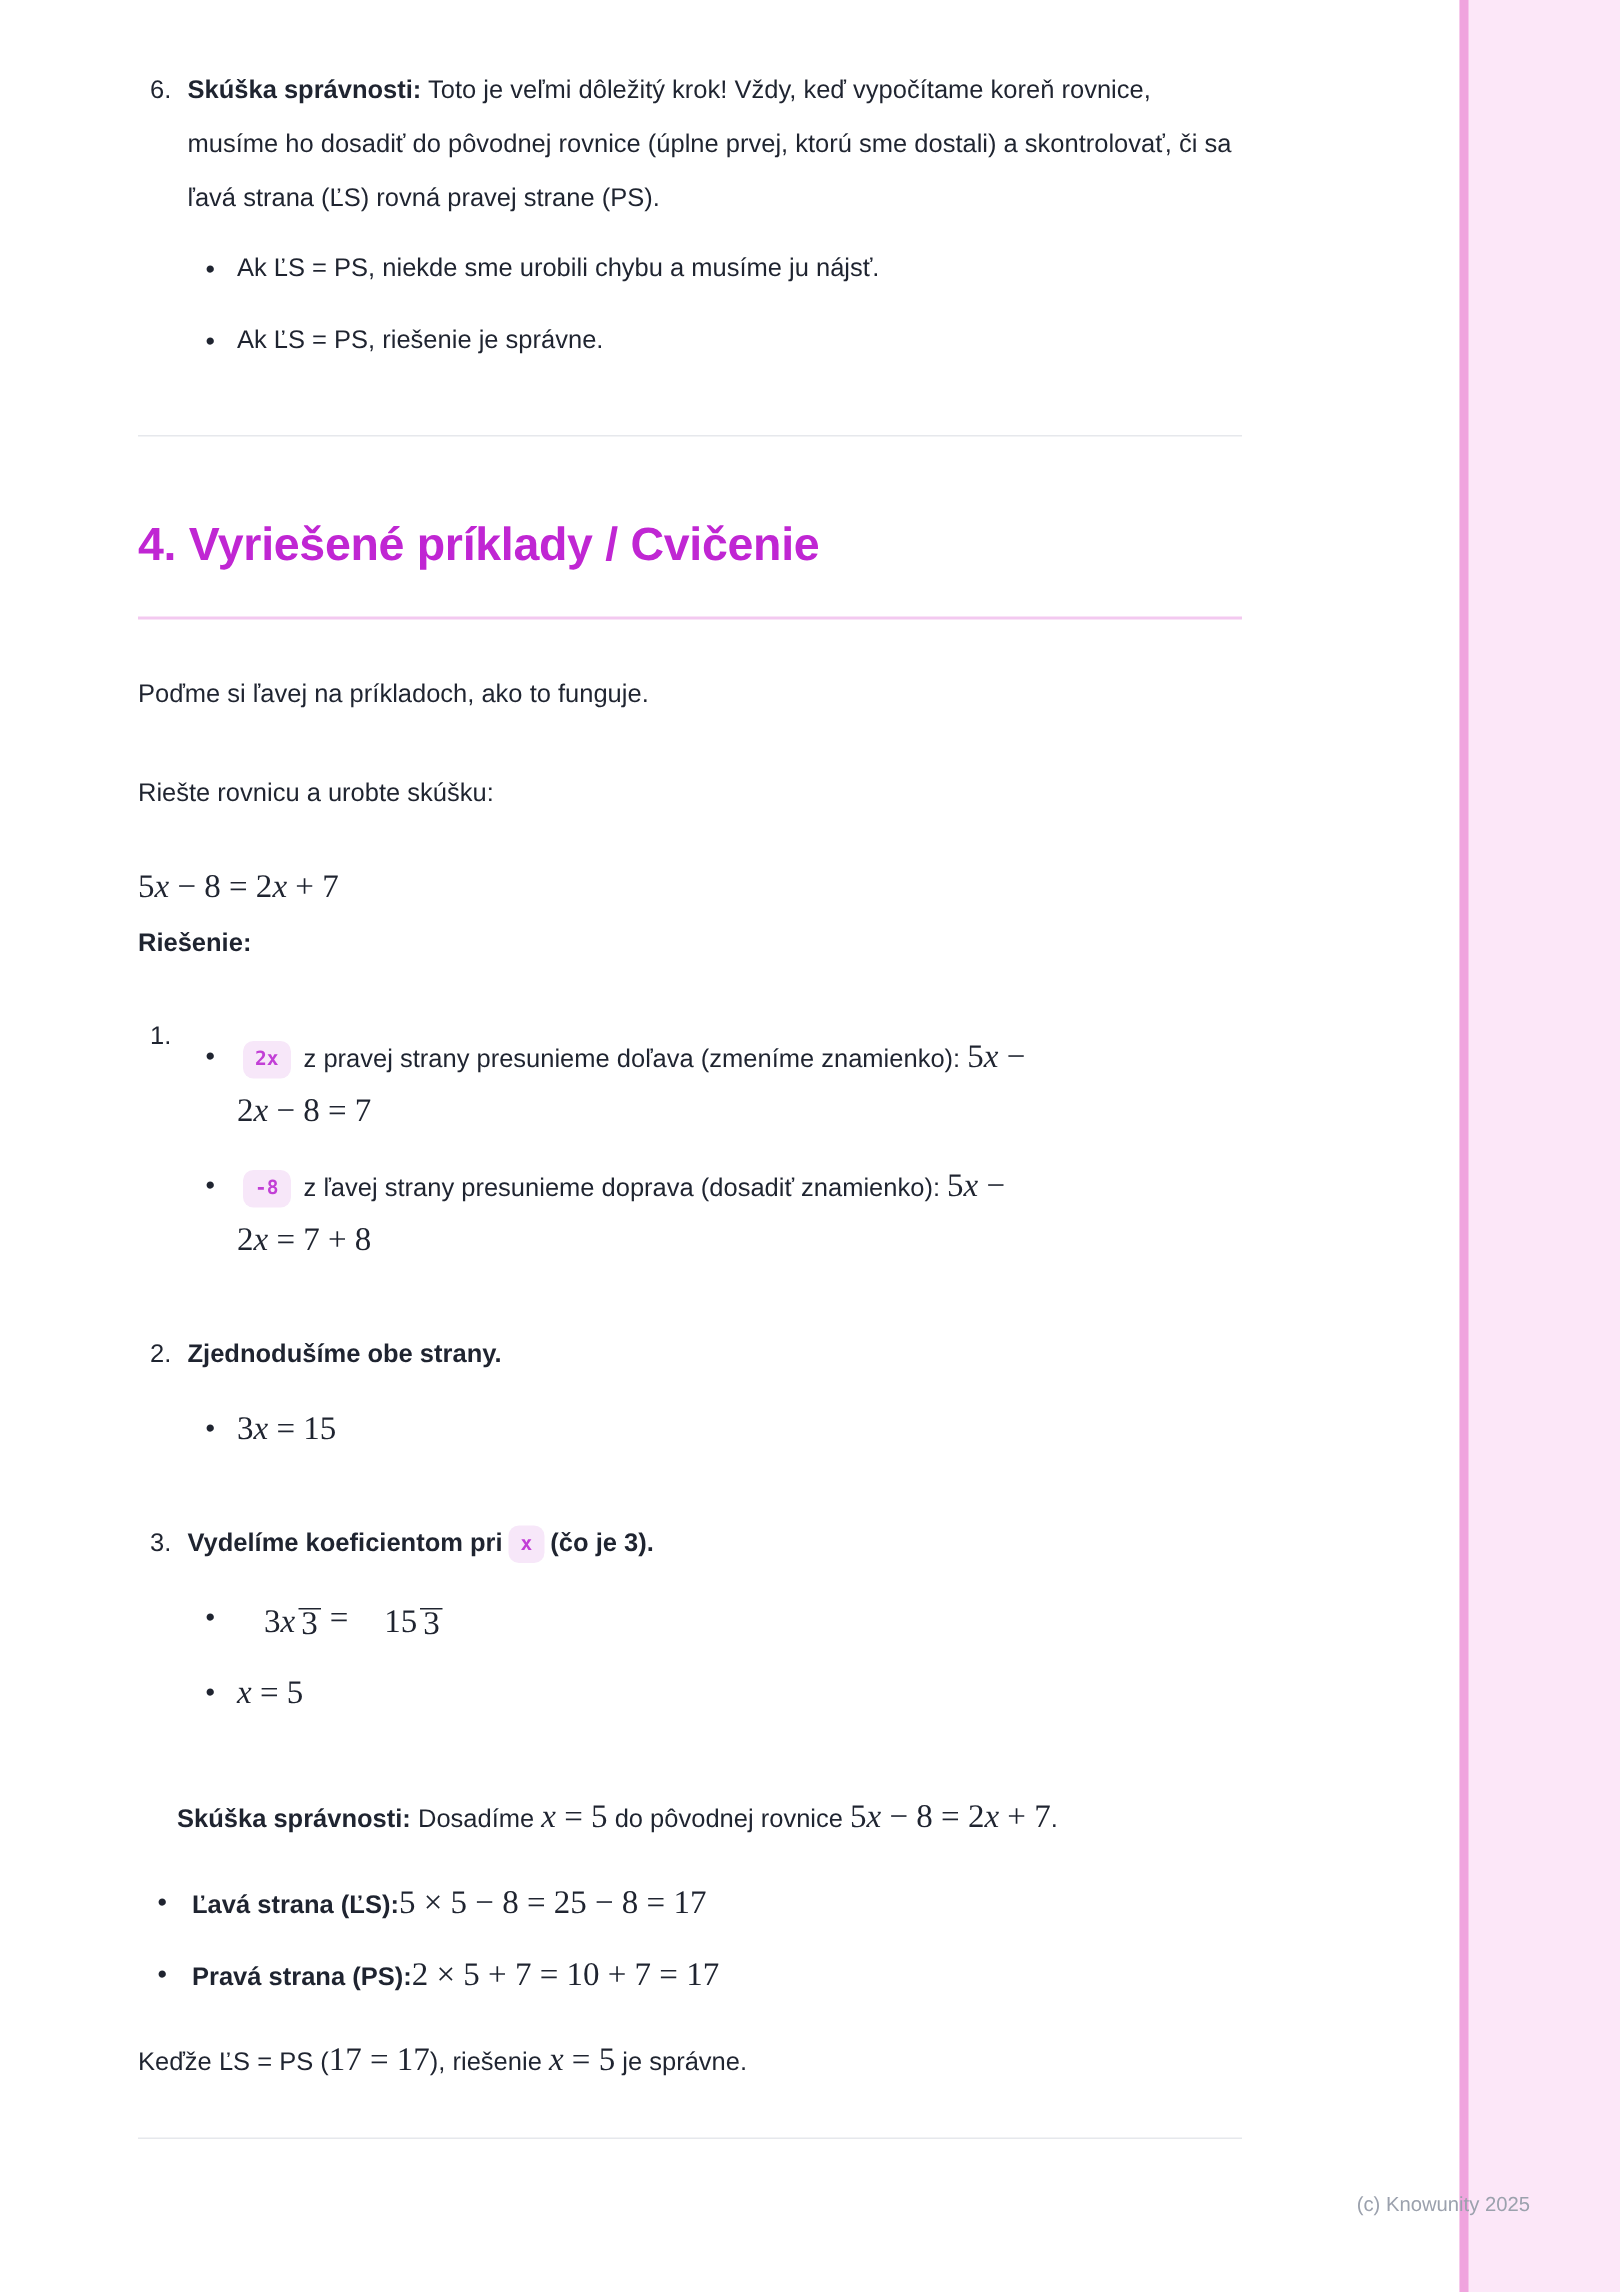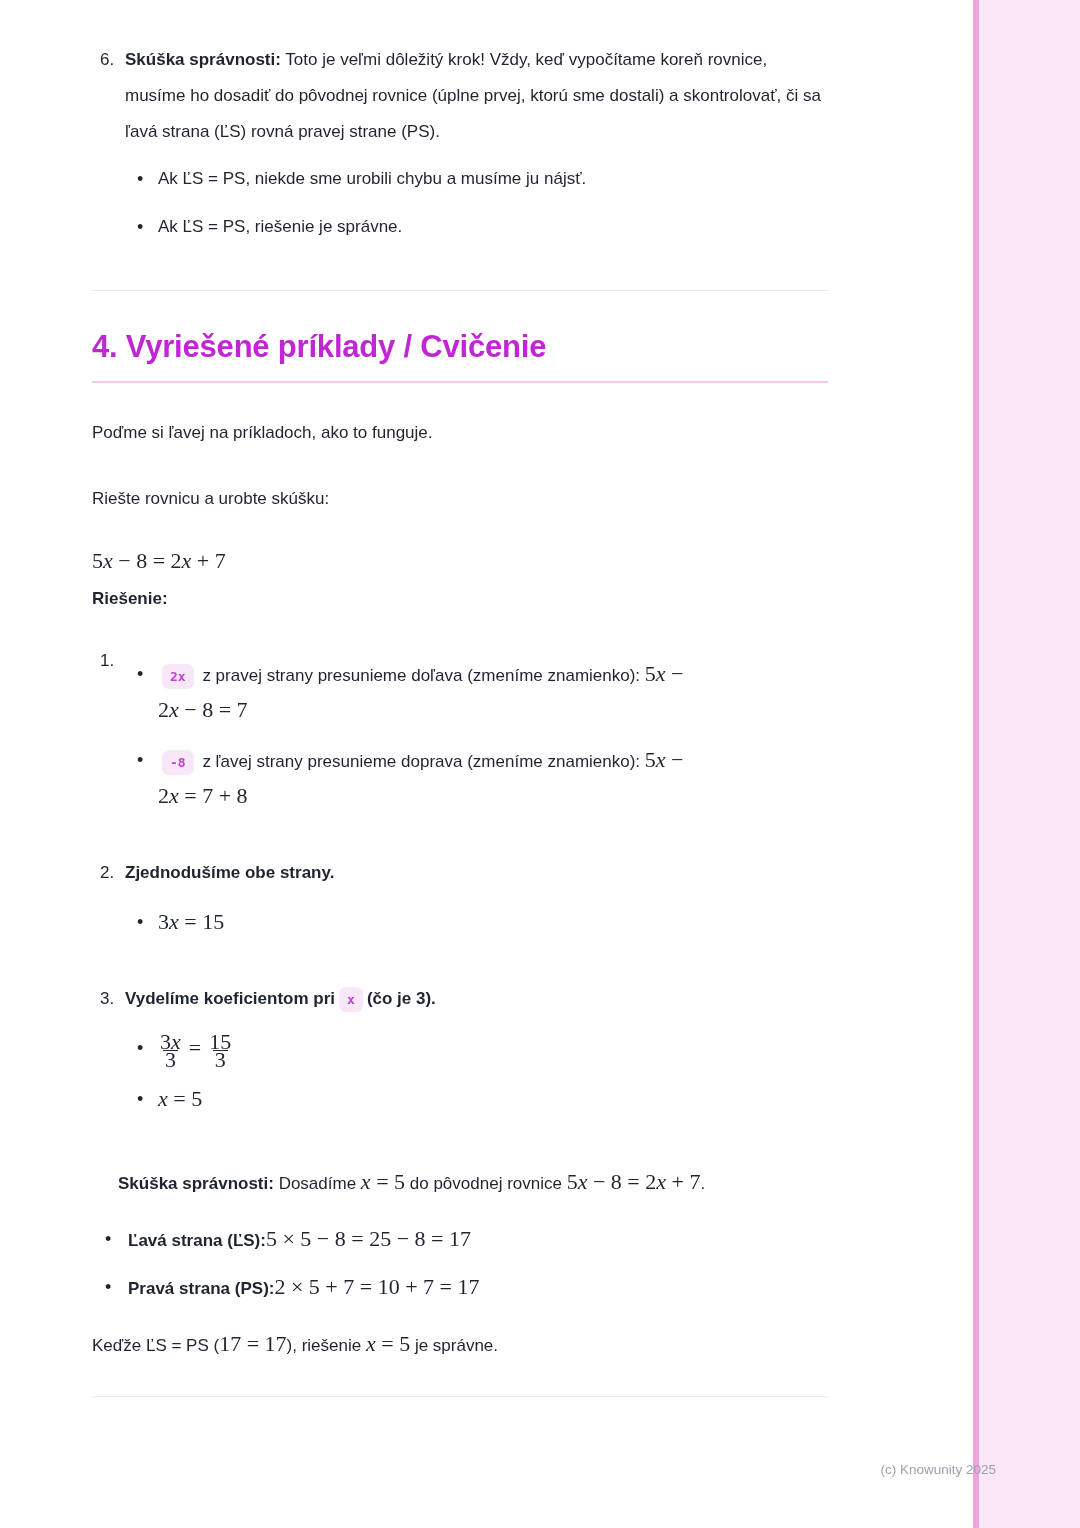--- a/index.html
+++ b/index.html
@@ -45,25 +45,25 @@
   .bullets > li::before { content: "•"; position: absolute; left: 12px; top: 0; font-size: 18px; }
   .item6 .bullets { margin-top: 12px; }
 
   .check-list { margin-top: 20px; }
   .check-list > li { padding-left: 36px; margin-bottom: 12px; }
   .check-list > li::before { left: 13px; }
 
   hr.divider { border: none; border-top: 1px solid var(--divider, #e6e8ec); margin-top: 32px; }
 
   h2 {
-    margin-top: 36px;
+    margin-top: 52px;
     font-size: 31px;
     line-height: 40px;
     color: var(--heading, #c026d3);
-    padding-bottom: 14px;
+    padding-bottom: 28px;
     border-bottom: 2px solid var(--accent-line, #f3c9f0);
     letter-spacing: -0.2px;
   }
   h3 {
     margin-top: 46px;
     font-size: 23px;
     line-height: 30px;
     color: var(--subheading, #e04fd0);
   }
 
@@ -90,40 +90,41 @@
     line-height: 13px;
     padding: 6px 8px;
     border-radius: 7px;
     vertical-align: middle;
     margin: 0 4px;
   }
 
   
   .frac {
     display: inline-flex;
-    flex-direction: column;
+    flex-direction: row;
     align-items: center;
     font-family: "Liberation Serif", serif;
     font-size: 14px;
     line-height: 17px;
     vertical-align: middle;
     text-align: center;
+    margin-left: 16px;
   }
   .frac .den-part { border-top: 1px solid #1f2430; padding: 0 2px; }
   .frac .num-part { padding: 0 2px; }
   .frac-li { line-height: 44px; }
   .frac-eq { margin: 0 6px; }
 
   .check-intro { margin-top: 32px; margin-left: 26px; }
   .conclusion { margin-top: 20px; }
 
   .footer {
     position: absolute;
     top: 1462px;
-    right: 84px;
+    right: 60px;
     font-size: 13.5px;
     color: var(--muted, #9ba1ad);
     z-index: 3;
   }
 </style>
 </head>
 <body>
 
 <div class="side-strip"></div>
 
@@ -153,21 +154,21 @@
 
   <p class="sol-label"><strong>Riešenie:</strong></p>
 
   <div class="steps">
 
     <div class="oli step">
       <span class="num">1.</span>
       <div class="oli-body">
         <ul class="bullets">
           <li><code class="code">2x</code> <span>z pravej strany presunieme doľava (zmeníme znamienko):</span> <span class="math">5<i>x</i> −</span><br><span class="math">2<i>x</i> − 8 = 7</span></li>
-          <li><code class="code">-8</code> <span>z ľavej strany presunieme doprava (zmeníme znamienko):</span> <span class="math">5<i>x</i> −</span><br><span class="math">2<i>x</i> = 7 + 8</span></li>
+          <li><code class="code">-8</code> <span>z ľavej strany presunieme doprava (dosadiť znamienko):</span> <span class="math">5<i>x</i> −</span><br><span class="math">2<i>x</i> = 7 + 8</span></li>
         </ul>
       </div>
     </div>
 
     <div class="oli step">
       <span class="num">2.</span>
       <div class="oli-body">
         <p><strong>Zjednodušíme obe strany.</strong></p>
         <ul class="bullets">
           <li><span class="math">3<i>x</i> = 15</span></li>

